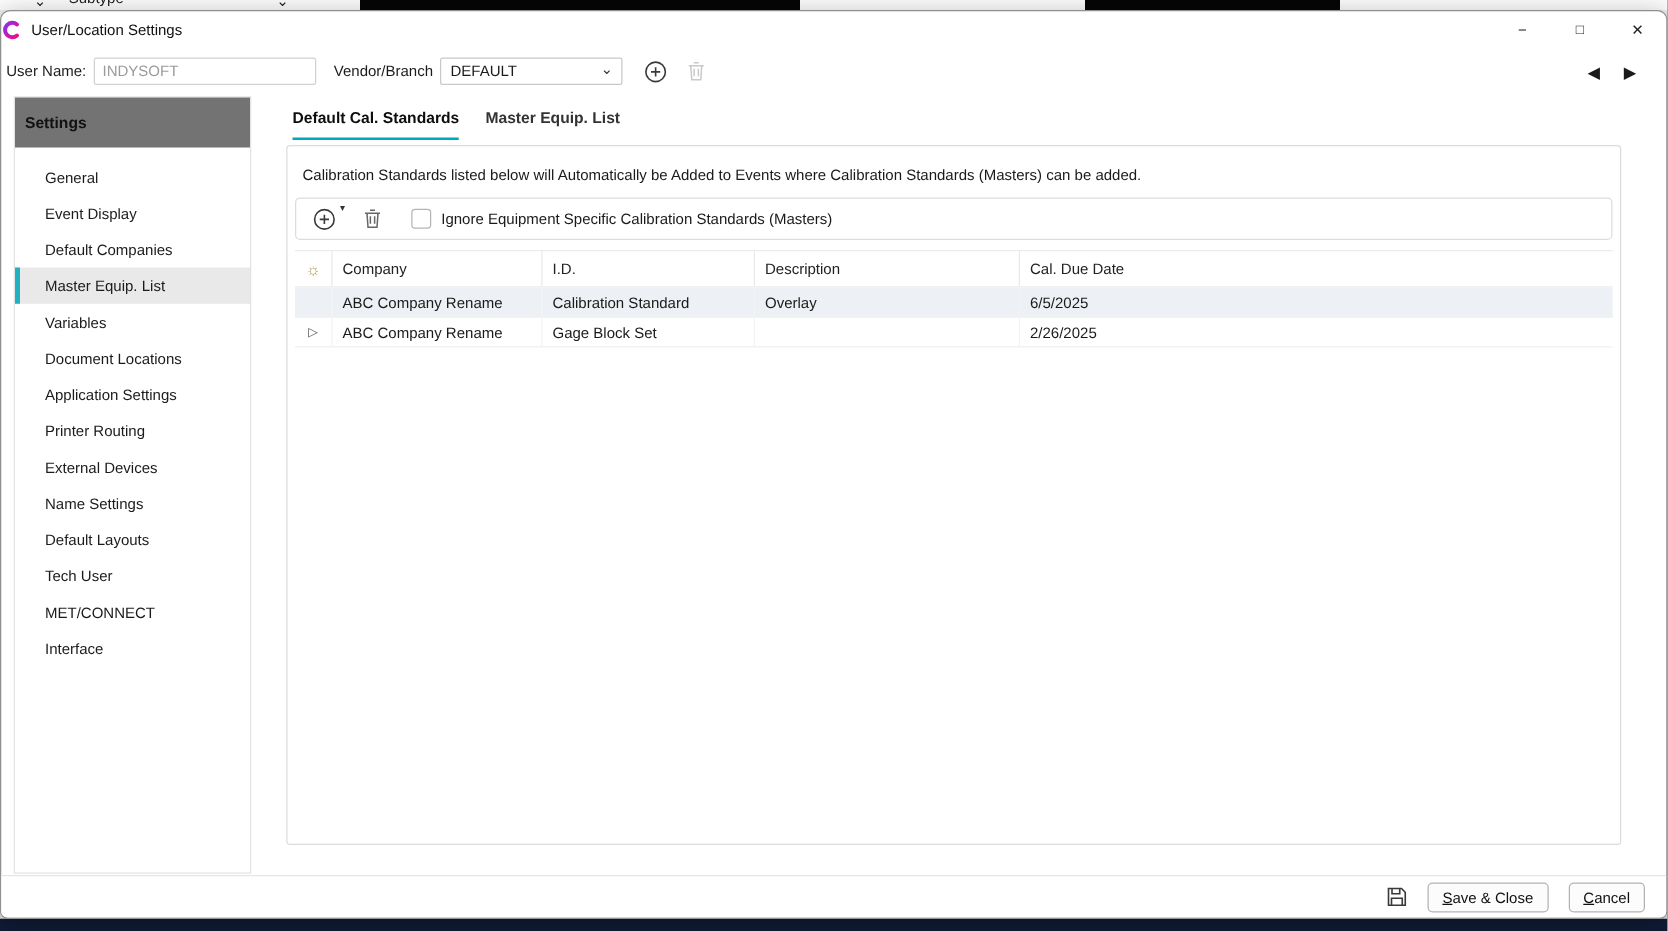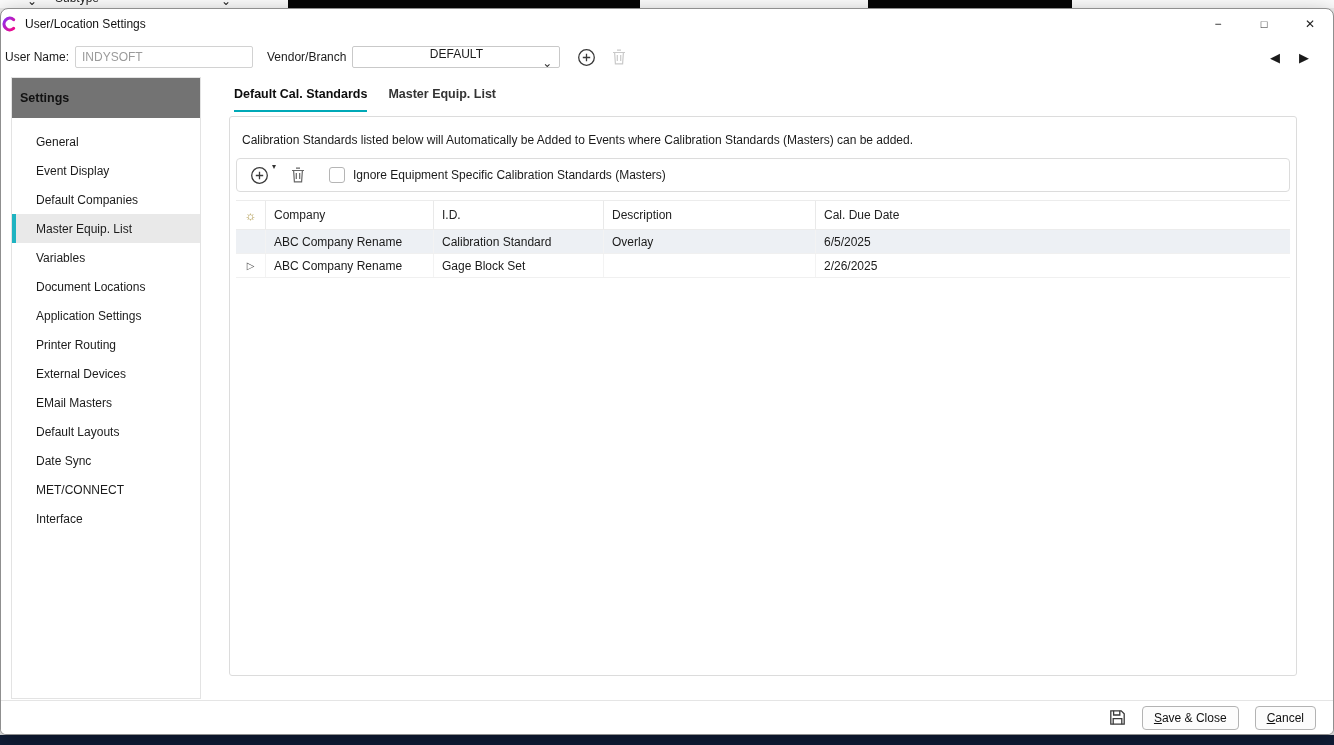--- a/index.html
+++ b/index.html
@@ -21,22 +21,22 @@
   .titlebar { height:30px; display:flex; align-items:center; flex:0 0 auto; }
   .title { font-size:12px; color:#111; margin-left:8px; flex:1; }
   .winbtn { width:46px; height:30px; display:flex; align-items:center; justify-content:center; color:#222; font-size:12px; }
   .winbtn.max { font-size:11px; }
   .winbtn.close { font-size:12px; }
 
   .topbar { height:36px; display:flex; align-items:center; padding:0 16px 0 4px; flex:0 0 auto; }
   .lbl { font-size:12px; color:#1b1b1b; white-space:nowrap; }
   .textinput { width:178px; height:22px; border:1px solid #d2d2d2; border-radius:2px;
                font:12px "Liberation Sans",sans-serif; color:#9b9b9b; padding:0 6px; margin:0 14px 0 6px; outline:none; background:#fff; }
-  .combo { width:208px; height:22px; border:1px solid #c9c9c9; border-radius:2px; display:flex; align-items:center;
-           padding:0 7px; margin-left:6px; font-size:12px; color:#1b1b1b; background:#fff;flex-direction:column; }
+  .combo { width:146px; height:22px; border:1px solid #c9c9c9; border-radius:2px; display:flex; align-items:center;
+           padding:0 7px; margin-left:6px; font-size:12px; color:#1b1b1b; background:#fff; }
   .combo .chev { margin-left:auto; color:#333; font-size:12px; line-height:8px; transform:translateY(-2px); }
   .iconbtn { background:none; border:none; display:flex; align-items:center; justify-content:center; position:relative; }
   .iconbtn.add-main { margin-left:17px; }
   .iconbtn.trash-disabled { margin-left:16px; color:#c9c9c9; }
   .navarrows { margin-left:auto; display:flex; align-items:center; gap:19px; padding-right:8px; }
   .navarrow { font-size:13px; color:#1a1a1a; background:none; border:none; }
 
   .main { flex:1; display:flex; padding:0 36px 0 10px; min-height:0; }
 
   .sidebar { width:190px; margin:2px 0 1px 0; border:1px solid #e3e3e3; background:#fff; flex:0 0 auto; }
@@ -167,27 +167,27 @@
           <div class="side-item">
               <span>Application Settings</span>
             </div>
           <div class="side-item">
               <span>Printer Routing</span>
             </div>
           <div class="side-item">
               <span>External Devices</span>
             </div>
           <div class="side-item">
-              <span>EMail Masters</span>
+              <span>Name Settings</span>
             </div>
           <div class="side-item">
               <span>Default Layouts</span>
             </div>
           <div class="side-item">
-              <span>Date Sync</span>
+              <span>Tech User</span>
             </div>
           <div class="side-item">
               <span>MET/CONNECT</span>
             </div>
           <div class="side-item">
               <span>Interface</span>
             </div>
         </div>
       </div>
 

